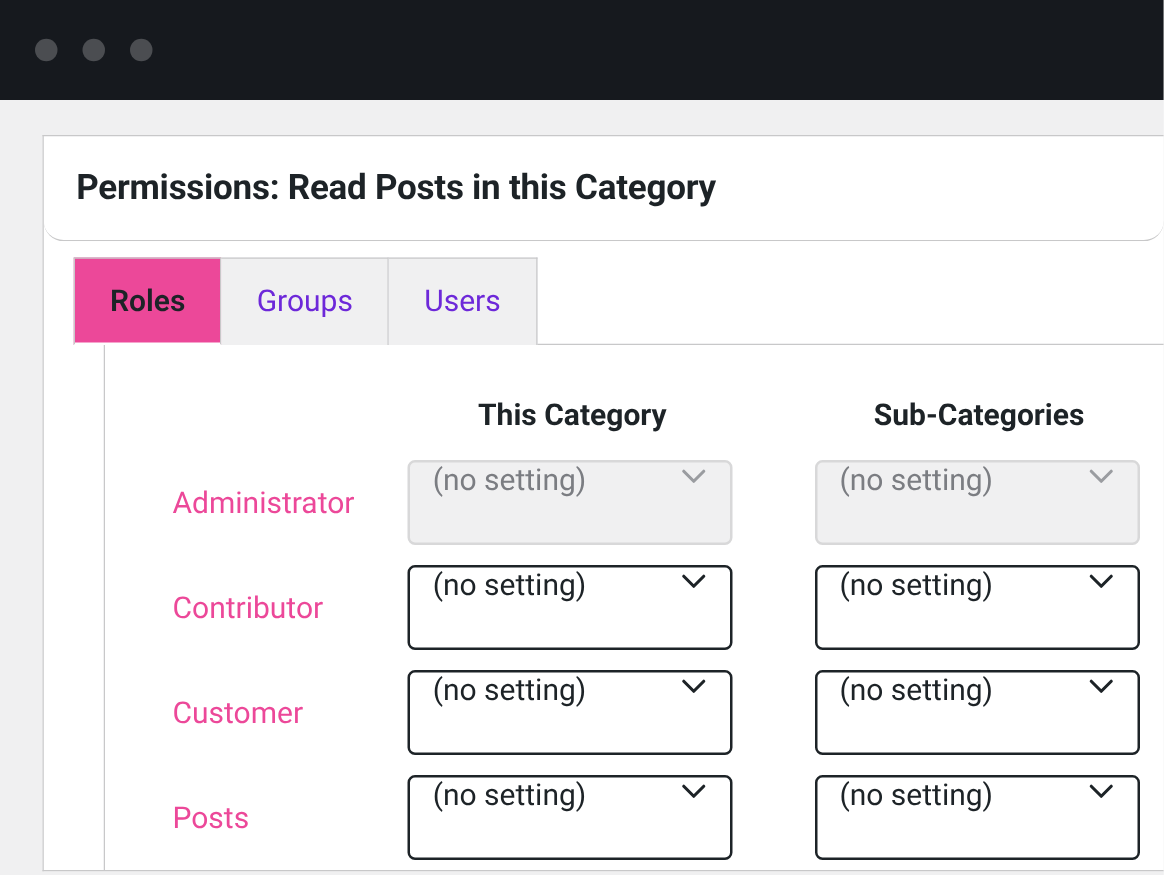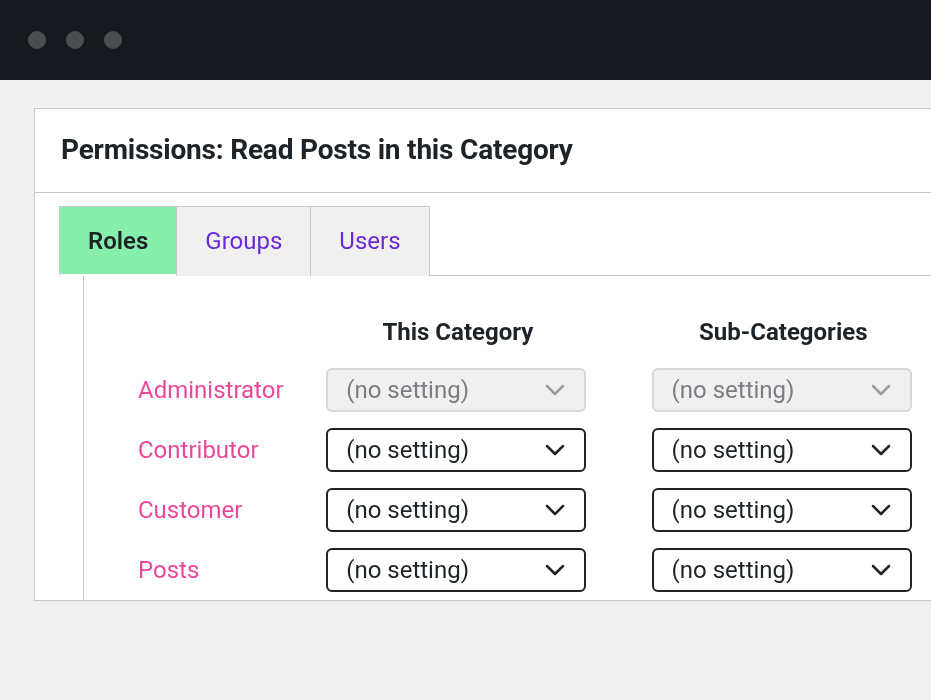--- a/index.html
+++ b/index.html
@@ -28,20 +28,21 @@
       padding: 28px 0 0 34px;
     }
     .panel {
       background: #ffffff;
       border: 1px solid #c8c8c9;
       border-right: none;
     }
     .panel-header {
       padding: 24px 26px 26px 26px;
       border-bottom: 1px solid #c8c8c9;
+      border-radius: 16px;
     }
     .panel-title {
       font-size: 28px;
       font-weight: 700;
       color: #1d2327;
       letter-spacing: -0.2px;
     }
     .tabs-area {
       padding: 12px 0 0 24px;
     }
@@ -56,21 +57,21 @@
       background: #f0f0f1;
       border: 1px solid #c8c8c9;
       border-bottom: none;
       margin-right: 0;
       cursor: pointer;
       position: relative;
       top: 1px;
     }
     .tab + .tab { border-left: none; }
     .tab.active {
-      background: #86efac;
+      background: #ec4899;
       color: #1d2327;
       font-weight: 600;
       border-bottom: 1px solid #ffffff;
     }
     .tab.active::after {
       content: '';
       position: absolute;
       left: 0; right: 0; bottom: -1px;
       height: 2px;
       background: #ffffff;
@@ -100,26 +101,26 @@
       font-size: 24px;
       color: #ec4899;
       font-weight: 400;
     }
     .select-cell {
       padding: 8px 16px;
       vertical-align: middle;
     }
     .select {
       width: 260px;
-      height: 44px;
+      height: 68px;
       border: 2px solid #1d2327;
       border-radius: 6px;
       background: #ffffff;
       display: flex;
-      align-items: center;
+      align-items: flex-start;
       justify-content: space-between;
       padding: 0 18px 0 18px;
       cursor: pointer;
     }
     .select.disabled {
       border: 2px solid #d8d8d9;
       background: #f0f0f1;
       cursor: default;
     }
     .select-value {

